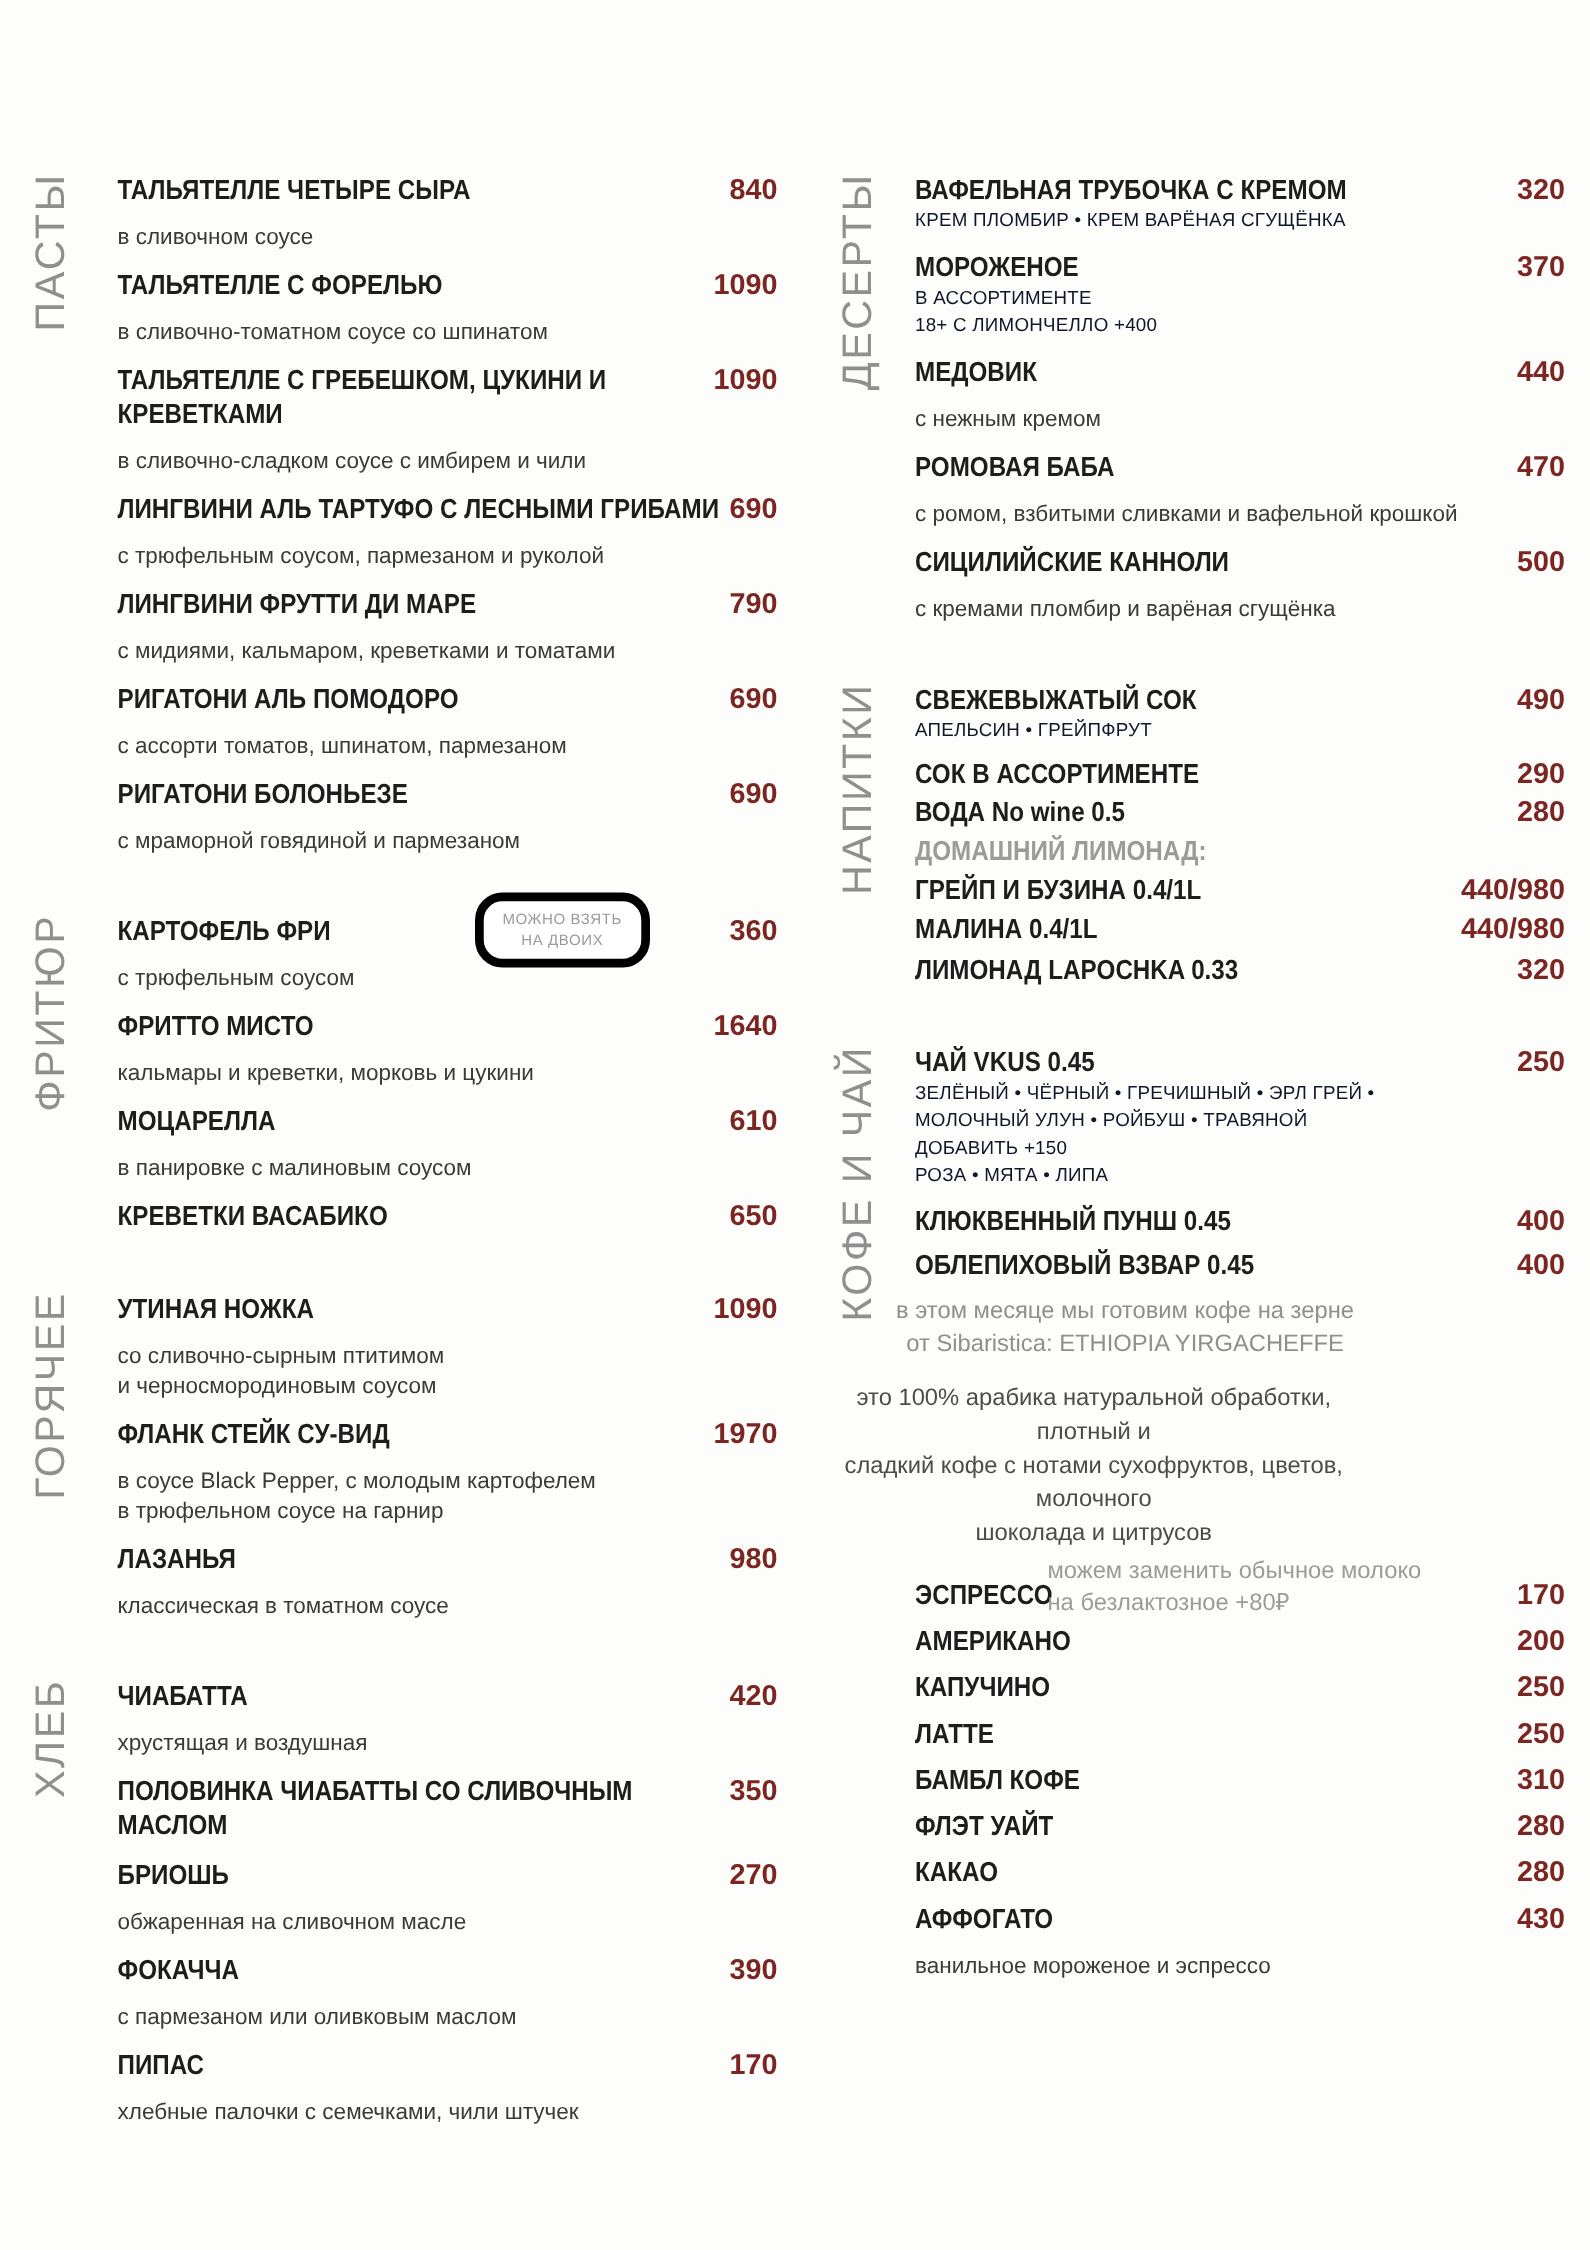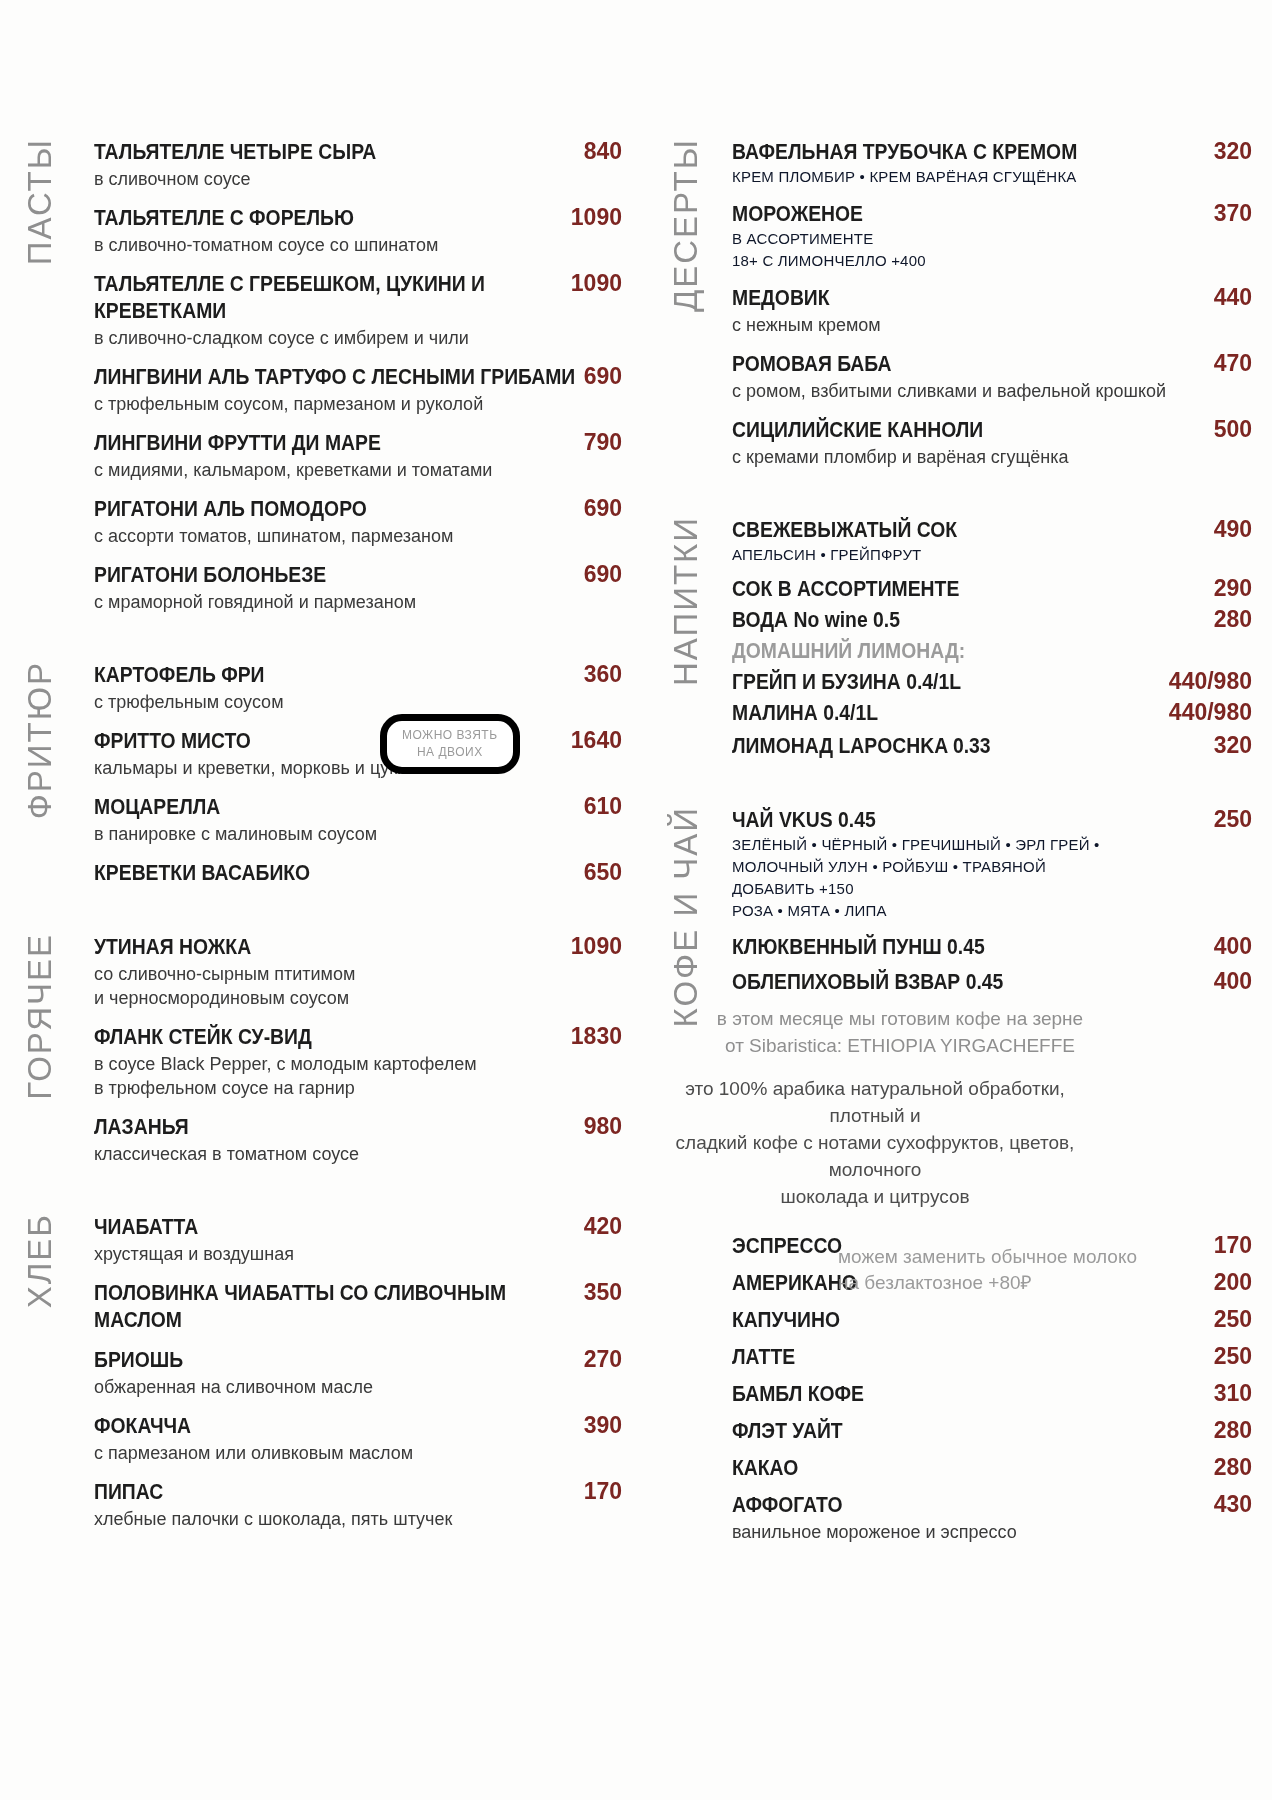--- a/index.html
+++ b/index.html
@@ -28,21 +28,21 @@
     font-weight:700; font-size:22px; line-height:27px; color:#1d1d1d;
     white-space:nowrap; transform:scaleX(0.88); transform-origin:left top;
   }
   .title-gray .title-line { color:#9b9b9b; }
   .price {
     position:absolute; right:0; top:0;
     font-weight:700; font-size:23px; line-height:27px; color:#7c2622;
     white-space:nowrap;
     text-align:right;
   }
-  .desc { font-size:18px; line-height:24px; color:#3a3a3a; margin-top:2px; }
+  .desc { font-size:18px; line-height:24px; color:#3a3a3a; margin-top:12px; }
   .caps-line { font-size:15px; line-height:21px; color:#0f172a; letter-spacing:0.2px; margin-top:1px; }
   .item.tight { margin-bottom:4px; }
   .item.mb8 { margin-bottom:8px; }
   .item.mb10 { margin-bottom:10px; }
   .item.coffee-row { margin-bottom:10px; }
   .item.tea-item { margin-bottom:12px; }
 
   .note { font-size:19px; line-height:27px; text-align:center; }
   .note-gray { color:#8f8f8f; width:400px; margin:6px 0 16px -32px; }
   .note-dark { color:#4c4c4c; width:460px; margin:0 0 22px -87px; }
@@ -167,21 +167,21 @@
           <div class="head">
               <div class="title-line">УТИНАЯ НОЖКА</div>
             <span class="price">1090</span>
             </div>
           <div class="desc">со сливочно-сырным птитимом</div>
           <div class="desc" style="margin-top:0">и черносмородиновым соусом</div>
         </div>
         <div class="item">
           <div class="head">
               <div class="title-line">ФЛАНК СТЕЙК СУ-ВИД</div>
-            <span class="price">1830</span>
+            <span class="price">1970</span>
             </div>
           <div class="desc">в соусе Black Pepper, с молодым картофелем</div>
           <div class="desc" style="margin-top:0">в трюфельном соусе на гарнир</div>
         </div>
         <div class="item">
           <div class="head">
               <div class="title-line">ЛАЗАНЬЯ</div>
             <span class="price">980</span>
             </div>
           <div class="desc">классическая в томатном соусе</div>
@@ -220,21 +220,21 @@
               <div class="title-line">ФОКАЧЧА</div>
             <span class="price">390</span>
             </div>
           <div class="desc">с пармезаном или оливковым маслом</div>
         </div>
         <div class="item">
           <div class="head">
               <div class="title-line">ПИПАС</div>
             <span class="price">170</span>
             </div>
-          <div class="desc">хлебные палочки с шоколада, пять штучек</div>
+          <div class="desc">хлебные палочки с семечками, чили штучек</div>
         </div>
       </div>
     </div>
   </div>
 
   <div class="col col-right">
 
     <div class="section">
       <div class="label-wrap">
           <div class="v-label">ДЕСЕРТЫ</div>

